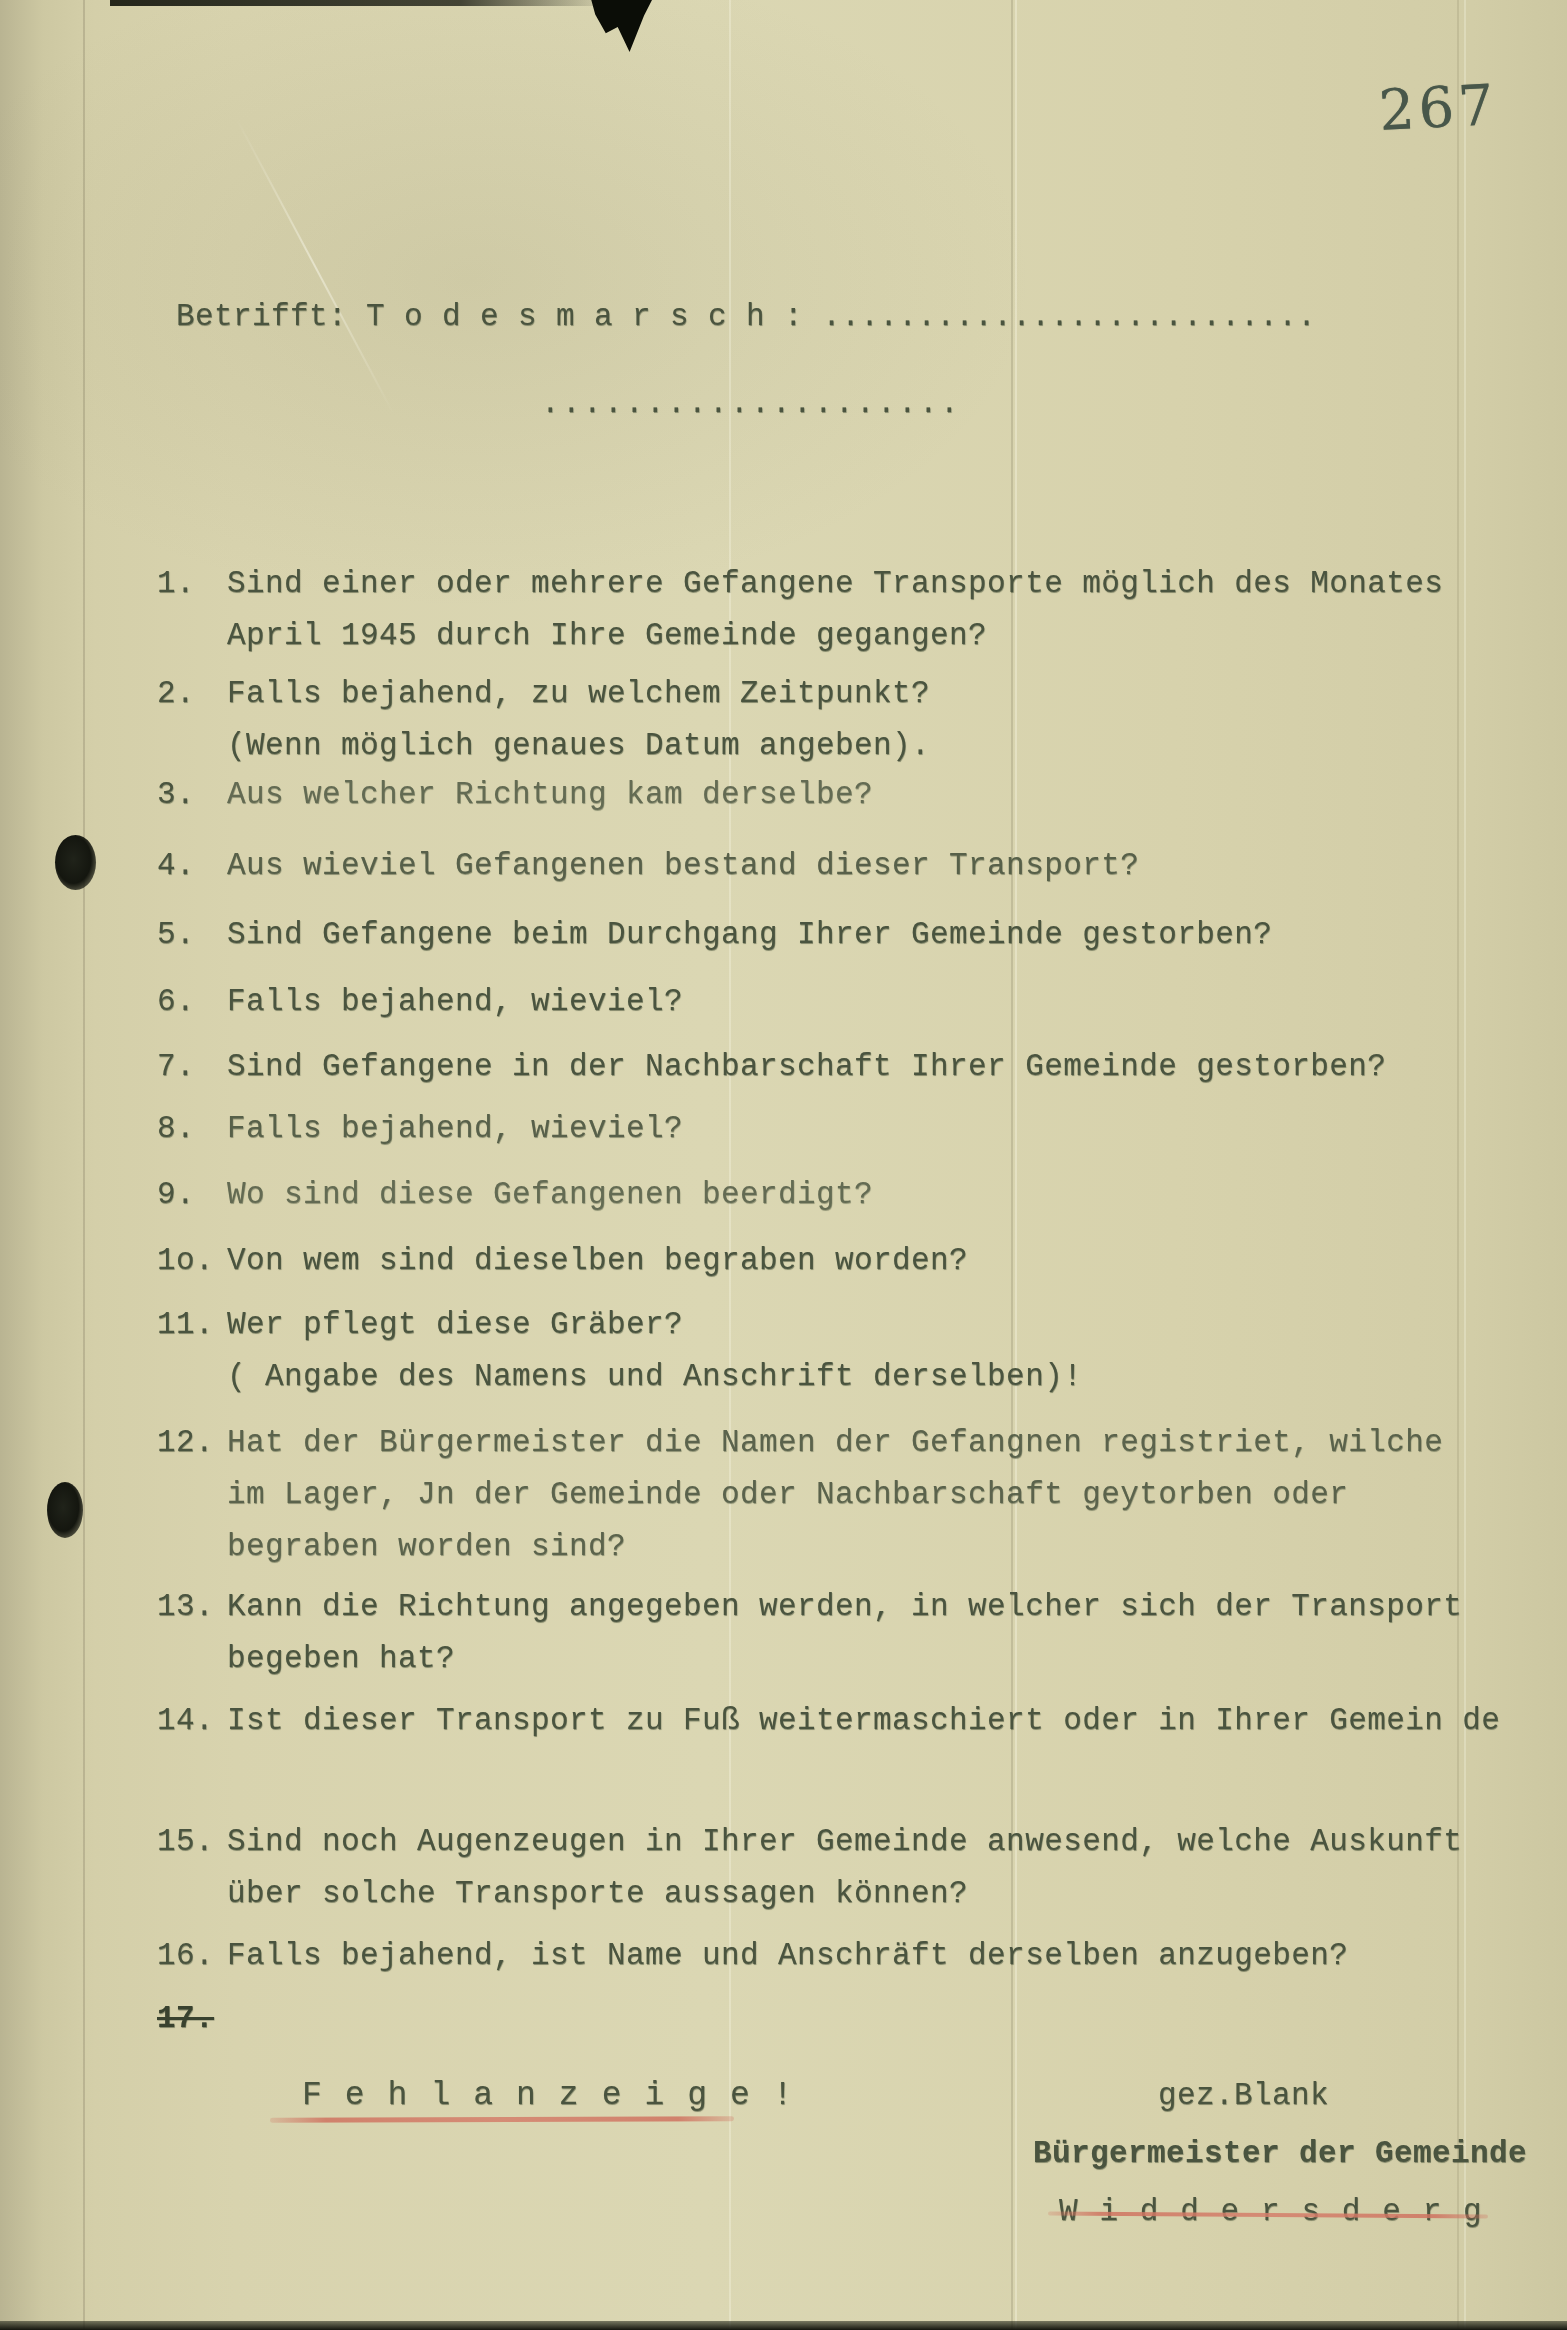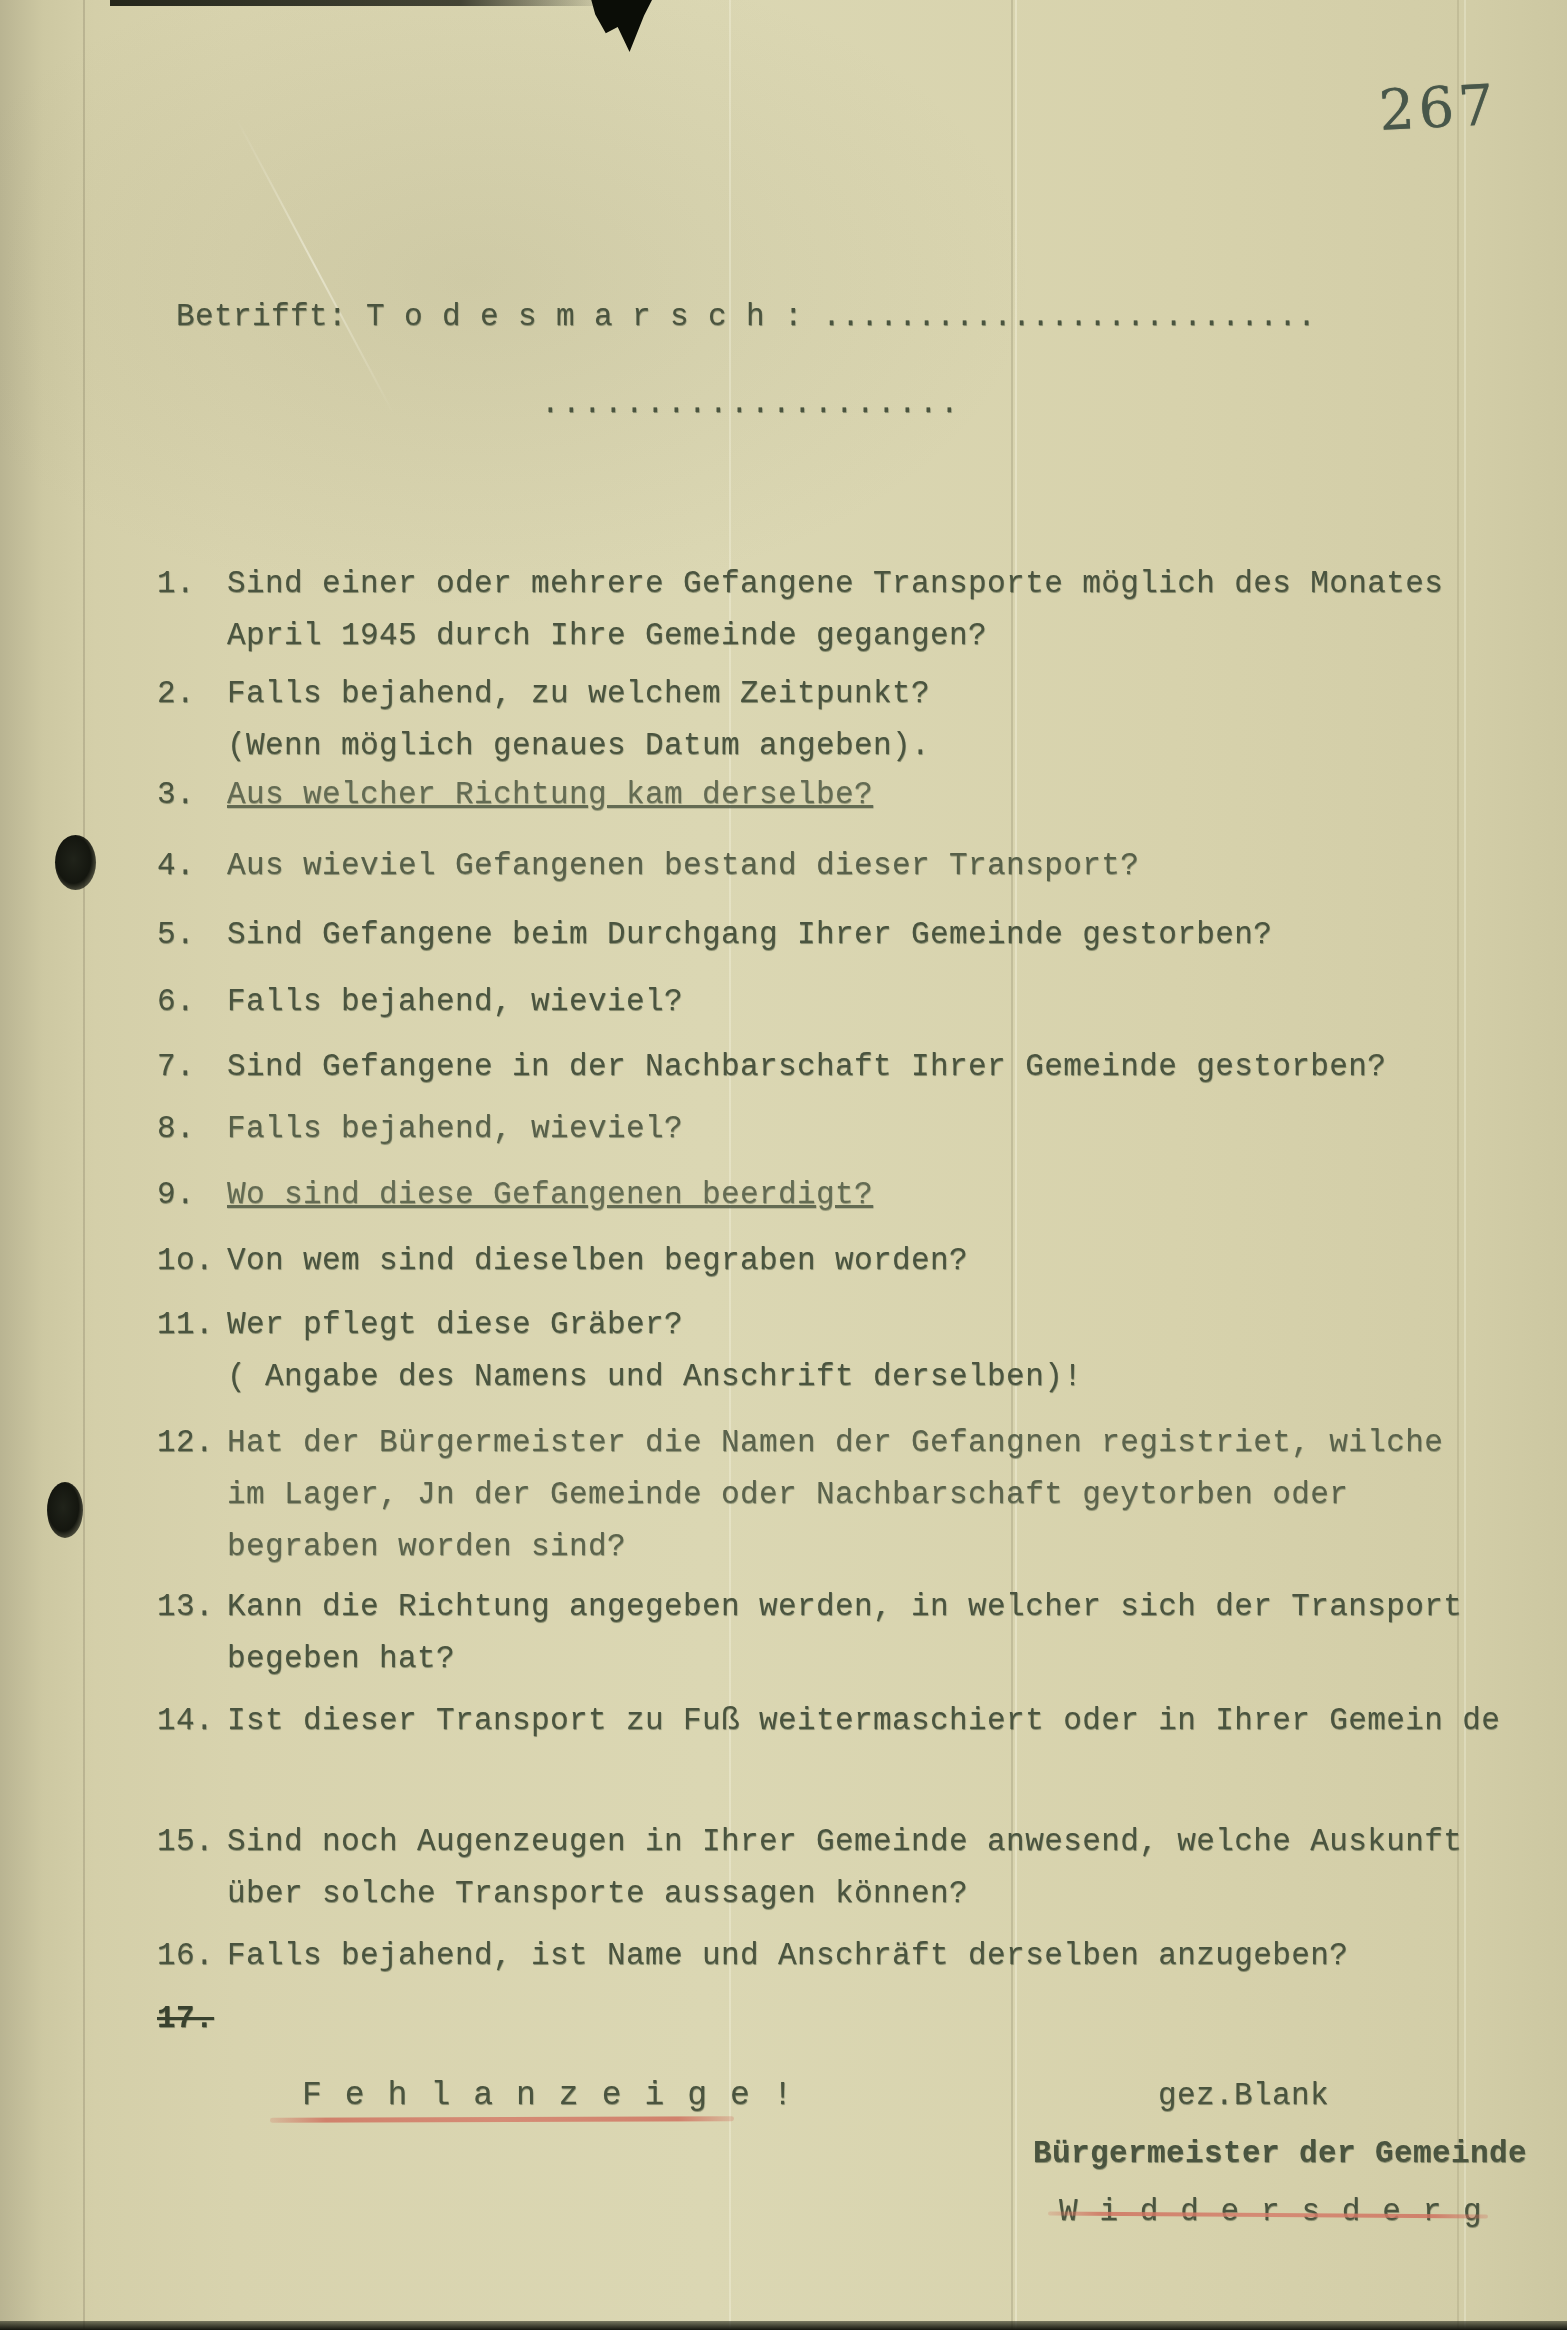--- a/index.html
+++ b/index.html
@@ -55,21 +55,21 @@
   .header{left:168px;top:548px;margin-left:8px;}
   .header{top:291px;}
   .dots2{left:541px;top:378px;letter-spacing:2.4px;}
 
   .item{position:absolute;left:0;width:1567px;}
   .item .num{position:absolute;left:157px;top:0;width:71px;}
   .item .lines{position:absolute;left:227px;top:0;}
   .item .line{display:block;}
   .item.struck .num{font-weight:bold;text-decoration:line-through;text-decoration-thickness:3.1px;color:#39422f;}
   
-  .item:nth-child(3) .lines,.item:nth-child(9) .lines{opacity:.82;text-decoration:underline;}
+  .item:nth-child(3) .lines,.item:nth-child(9) .lines{opacity:.82;}
   .item:nth-child(4) .lines,.item:nth-child(8) .lines{opacity:.9;}
   .item:nth-child(12) .lines{opacity:.88;}
 
   .result{left:302px;top:2070px;font-size:33px;letter-spacing:1.6px;}
   .sig-signed{left:1158px;top:2070px;}
   .sig-title{left:1033px;top:2128px;font-weight:bold;}
   .sig-place{left:1059px;top:2186px;letter-spacing:1.6px;}
 
   .red-line{position:absolute;height:4.7px;border-radius:2.4px;opacity:.85;
     background:linear-gradient(90deg,rgba(205,105,88,.25),#cf7360 12%,#d47f6b 50%,#cf7360 88%,rgba(205,105,88,.3));}

